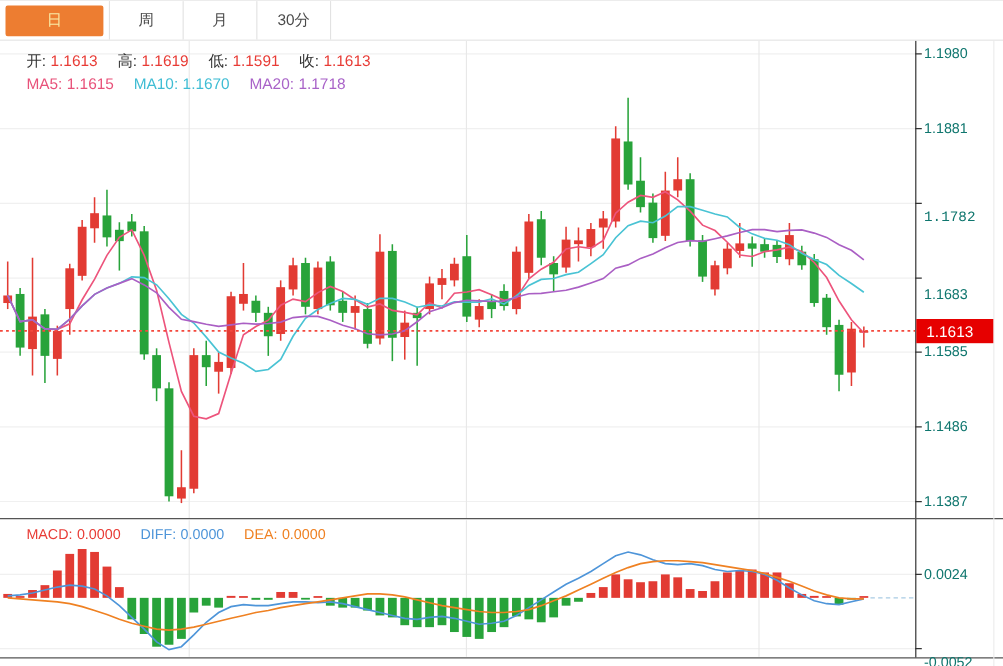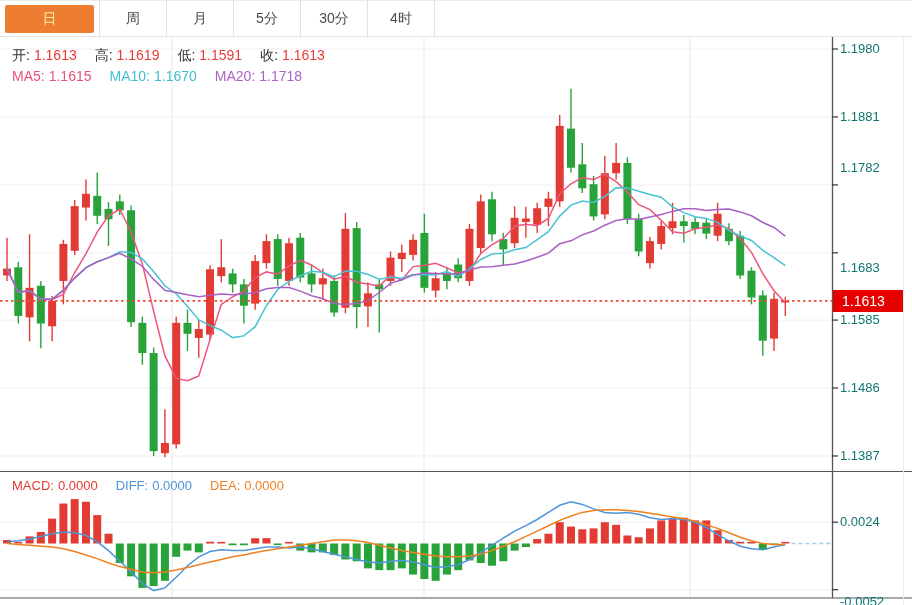--- a/index.html
+++ b/index.html
@@ -5,21 +5,21 @@
   html,body{margin:0;padding:0;background:#fff;font-family:"Liberation Sans","DejaVu Sans",sans-serif;}
   #app{position:relative;width:912px;height:605px;background:#fff;overflow:hidden;border-top:1px solid #ececec;}
   #bg-svg{position:absolute;left:0;top:0;}
   
   #tabbar{position:absolute;left:0;top:0;width:912px;height:35px;background:#fff;border-bottom:1px solid #e3e3e3;display:flex;align-items:stretch;z-index:5;}
   .tabcell{width:67px;display:flex;align-items:center;justify-content:center;border-right:1px solid #e2e2e2;font-size:14px;color:#4a4a4a;cursor:pointer;box-sizing:border-box;}
   .tabcell.first{width:100px;border-right:1px solid #e2e2e2;}
   .seltab{width:89px;height:28px;margin-top:0;background:#ed7d31;border-radius:2px;color:#f9eaa6;display:flex;align-items:center;justify-content:center;font-size:14px;}
   .tabfill{flex:1;border-right:none;}
   
-  .legend{position:absolute;left:12px;white-space:nowrap;font-size:14px;z-index:4;}
+  .legend{position:absolute;left:24px;white-space:nowrap;font-size:14px;z-index:4;}
   .legend span{margin-right:4px;}
   .legend .grp{margin-right:14px;}
   
   .ylab{position:absolute;left:840px;font-size:13px;color:#0f766e;z-index:3;}
   
   #price-tag{position:absolute;left:833px;top:289px;width:70px;height:22px;background:#e60000;color:#fff;font-size:14px;line-height:22px;padding-left:9px;box-sizing:border-box;z-index:4;}
   .vline-right{position:absolute;left:903px;top:0;width:1px;height:605px;background:#ececec;z-index:1;}
 </style>
 </head>
 <body>
@@ -271,34 +271,32 @@
       <line x1="832" y1="521.188" x2="838" y2="521.188" stroke="#333" stroke-width="1.2"></line>
       <line x1="832" y1="588.676" x2="838" y2="588.676" stroke="#333" stroke-width="1.2"></line>
     </svg>
 
   <div id="tabbar">
       <div class="tabcell first">
         <div class="seltab">日</div>
       </div>
       <div class="tabcell">周</div>
       <div class="tabcell">月</div>
-      <div class="tabcell">5分</div>
       <div class="tabcell">30分</div>
-      <div class="tabcell">4时</div>
       <div class="tabcell tabfill"></div>
     </div>
 
   <div class="legend" id="ohlc-legend" style="top:46px;"><span class="grp"><span style="color: rgb(51, 51, 51);">开:</span><span style="color: rgb(232, 59, 53);">1.1613</span></span><span class="grp"><span style="color: rgb(51, 51, 51);">高:</span><span style="color: rgb(232, 59, 53);">1.1619</span></span><span class="grp"><span style="color: rgb(51, 51, 51);">低:</span><span style="color: rgb(232, 59, 53);">1.1591</span></span><span class="grp"><span style="color: rgb(51, 51, 51);">收:</span><span style="color: rgb(232, 59, 53);">1.1613</span></span></div>
   <div class="legend" id="ma-legend" style="top:67px;"><span class="grp"><span style="color: rgb(232, 82, 122);">MA5:</span><span style="color: rgb(232, 82, 122);">1.1615</span></span><span class="grp"><span style="color: rgb(63, 189, 212);">MA10:</span><span style="color: rgb(63, 189, 212);">1.1670</span></span><span class="grp"><span style="color: rgb(169, 99, 200);">MA20:</span><span style="color: rgb(169, 99, 200);">1.1718</span></span></div>
   <div class="legend" id="macd-legend" style="top:477px;font-size:13px;"><span class="grp"><span style="color: rgb(232, 59, 53);">MACD:</span><span style="color: rgb(232, 59, 53);">0.0000</span></span><span class="grp"><span style="color: rgb(78, 149, 217);">DIFF:</span><span style="color: rgb(78, 149, 217);">0.0000</span></span><span class="grp"><span style="color: rgb(239, 129, 34);">DEA:</span><span style="color: rgb(239, 129, 34);">0.0000</span></span></div>
 
   <div id="main-ylabels">
       <div class="ylab" style="top: 40px;">1.1980</div>
       <div class="ylab" style="top: 107.944px;">1.1881</div>
-      <div class="ylab" style="top: 159px;">1.1782</div>
+      <div class="ylab" style="top: 189px; font-family: Liberation Mono, monospace;">1.1782</div>
       <div class="ylab" style="top: 259px;">1.1683</div>
       <div class="ylab" style="top: 311.088px;">1.1585</div>
       <div class="ylab" style="top: 379.032px;">1.1486</div>
       <div class="ylab" style="top: 446.976px;">1.1387</div>
     </div>
   <div id="macd-ylabels">
       <div class="ylab" style="top: 513.188px;">0.0024</div>
       <div class="ylab" style="top: 580.676px; margin-top: 12px;">-0.0052</div>
     </div>
 

